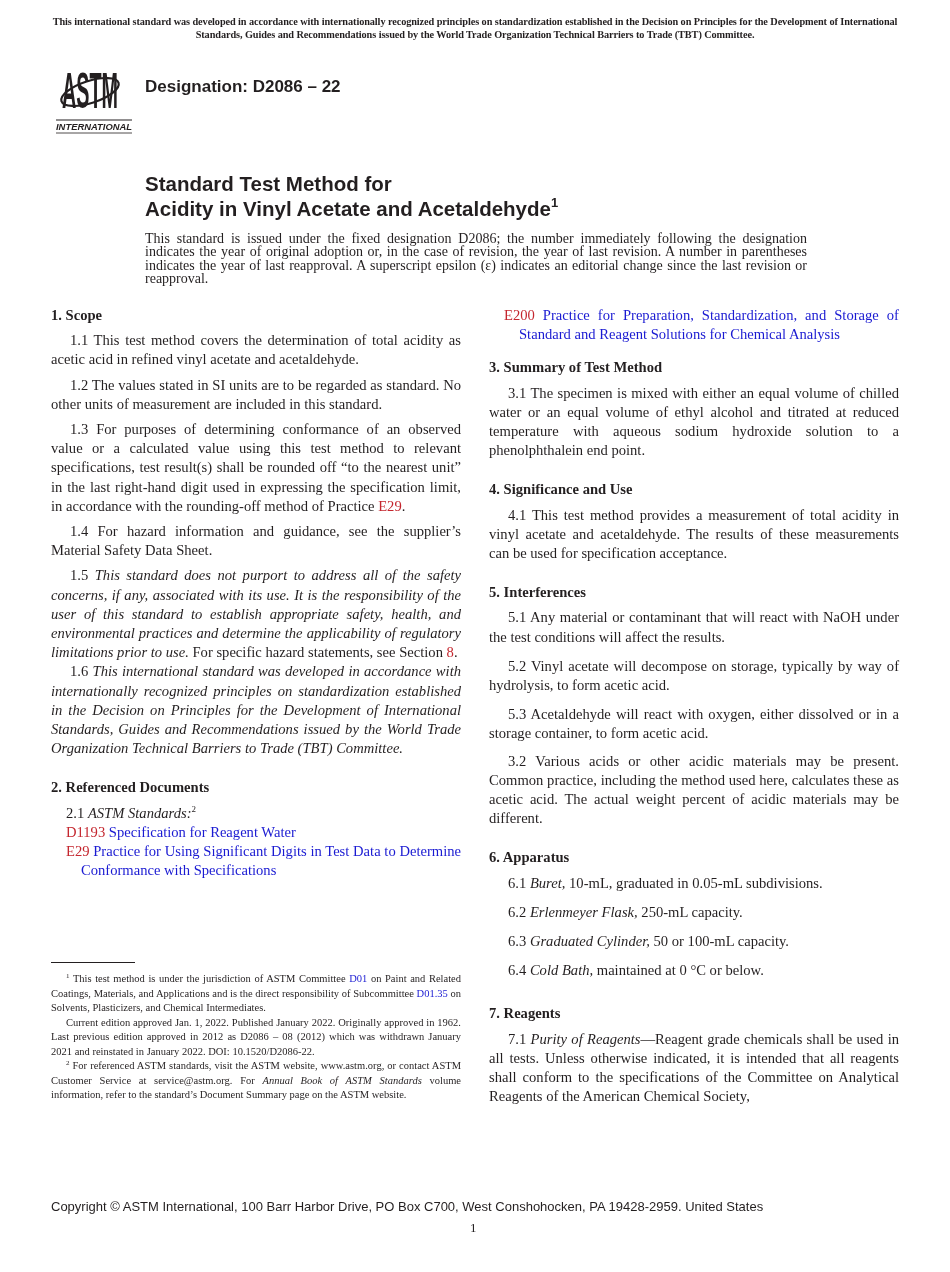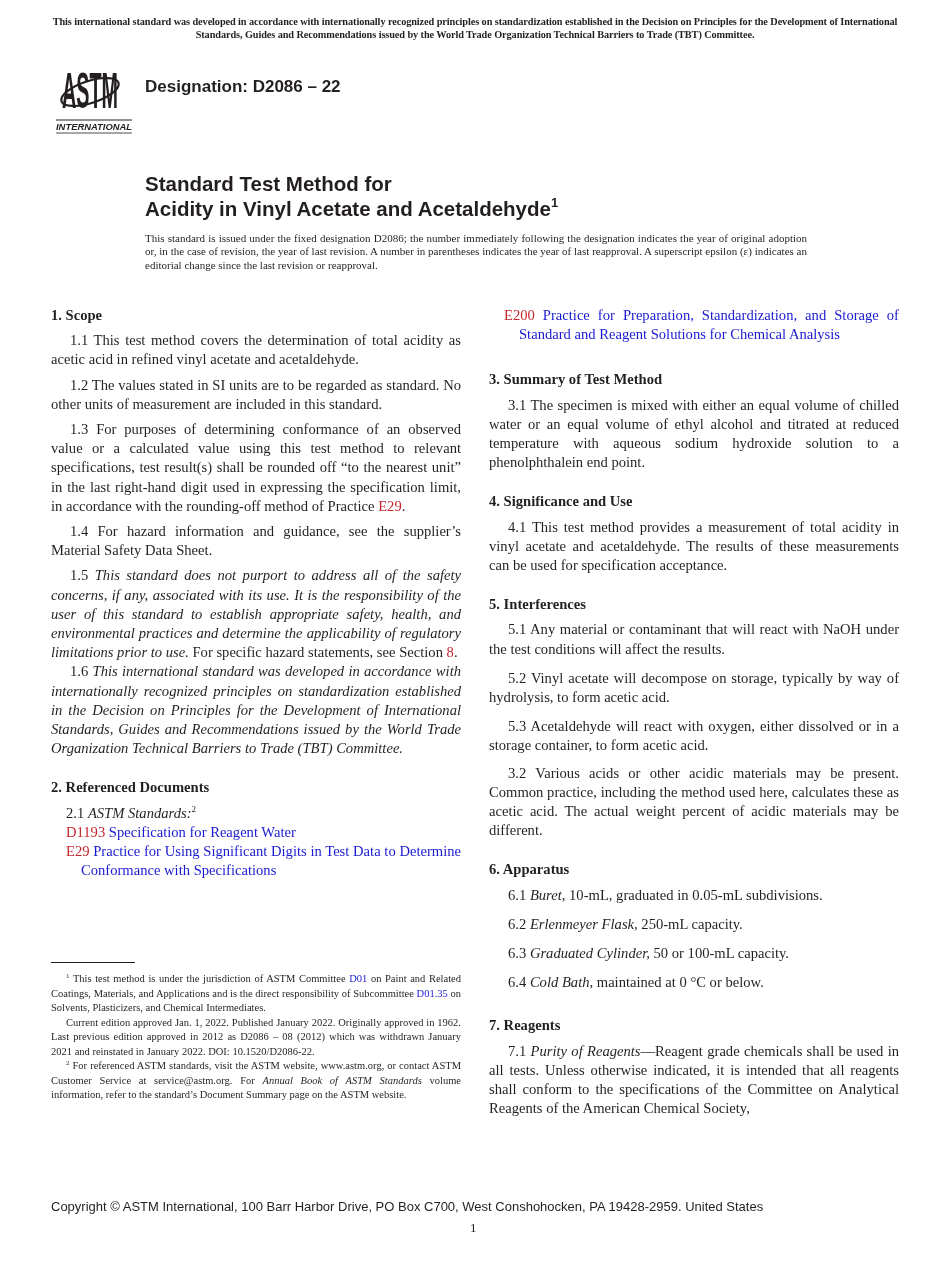--- a/index.html
+++ b/index.html
@@ -6,21 +6,21 @@
   body { width: 950px; height: 1272px; position: relative; overflow: hidden; color: #231f20; }
   .top-notice { position: absolute; left: 40px; top: 15px; width: 870px; text-align: center;
     font-family: "Liberation Serif", serif; font-weight: bold; font-size: 10.3px; line-height: 13px; letter-spacing: -0.1px; }
   .logo { position: absolute; left: 52px; top: 56px; width: 82px; height: 78px; }
   .designation { position: absolute; left: 145px; top: 77px; font-family: "Liberation Sans", sans-serif;
     font-weight: bold; font-size: 17px; }
   .title { position: absolute; left: 145px; top: 158px; font-family: "Liberation Sans", sans-serif;
     font-weight: bold; font-size: 20.5px; line-height: 25px; margin-top: 13px; }
   .title sup { font-size: 13px; vertical-align: 9px; line-height: 0; }
   .issuance { position: absolute; left: 145px; top: 232px; width: 662px; font-family: "Liberation Serif", serif;
-    font-size: 11px; line-height: 13.3px; text-align: justify; }
+    font-size: 14px; line-height: 13.3px; text-align: justify; }
   .col { position: absolute; width: 410px; font-family: "Liberation Serif", serif; font-size: 14.6px; line-height: 19.2px; }
   .col.left { left: 51px; top: 306px; font-family: Liberation Serif, serif; }
   .col.right { left: 489px; top: 306px; }
   .h { font-weight: bold; margin: 0 0 6px 0; font-size: 14.6px; }
   .p { text-align: justify; text-indent: 19px; margin: 0 0 6px 0; }
   .p.tight { margin-bottom: 0; }
   .i { font-style: italic; }
   .link-red { color: #c4262e; }
   .link-blue { color: #1a1ad2; }
   .ref { margin: 0; padding-left: 30px; text-indent: -15px; text-align: justify; }
@@ -75,21 +75,21 @@
 </div>
 
 <div class="fn-rule"></div>
 <div class="footnotes">
   <p><sup>1</sup><span> This test method is under the jurisdiction of ASTM Committee </span><span class="link-blue">D01</span><span> on Paint and Related Coatings, Materials, and Applications and is the direct responsibility of Subcommittee </span><span class="link-blue">D01.35</span><span> on Solvents, Plasticizers, and Chemical Intermediates.</span></p>
   <p>Current edition approved Jan. 1, 2022. Published January 2022. Originally approved in 1962. Last previous edition approved in 2012 as D2086 – 08 (2012) which was withdrawn January 2021 and reinstated in January 2022. DOI: 10.1520/D2086-22.</p>
   <p><sup>2</sup><span> For referenced ASTM standards, visit the ASTM website, www.astm.org, or contact ASTM Customer Service at service@astm.org. For </span><span class="i">Annual Book of ASTM Standards</span><span> volume information, refer to the standard’s Document Summary page on the ASTM website.</span></p>
 </div>
 
 <div class="col right">
-  <p class="ref" style="margin-bottom:12px"><span class="link-red">E200</span> <span class="link-blue">Practice for Preparation, Standardization, and Storage of Standard and Reagent Solutions for Chemical Analysis</span></p>
+  <p class="ref" style="margin-bottom:0"><span class="link-red">E200</span> <span class="link-blue">Practice for Preparation, Standardization, and Storage of Standard and Reagent Solutions for Chemical Analysis</span></p>
   <div class="sect-gap"></div>
   <div class="h">3.  Summary of Test Method</div>
   <p class="p">3.1  The specimen is mixed with either an equal volume of chilled water or an equal volume of ethyl alcohol and titrated at reduced temperature with aqueous sodium hydroxide solution to a phenolphthalein end point.</p>
   <div class="sect-gap"></div>
   <div class="h">4.  Significance and Use</div>
   <p class="p">4.1  This test method provides a measurement of total acidity in vinyl acetate and acetaldehyde. The results of these measurements can be used for specification acceptance.</p>
   <div class="sect-gap"></div>
   <div class="h">5.  Interferences</div>
   <p class="p" style="margin-bottom:10px">5.1  Any material or contaminant that will react with NaOH under the test conditions will affect the results.</p>
   <p class="p" style="margin-bottom:10px">5.2  Vinyl acetate will decompose on storage, typically by way of hydrolysis, to form acetic acid.</p>

